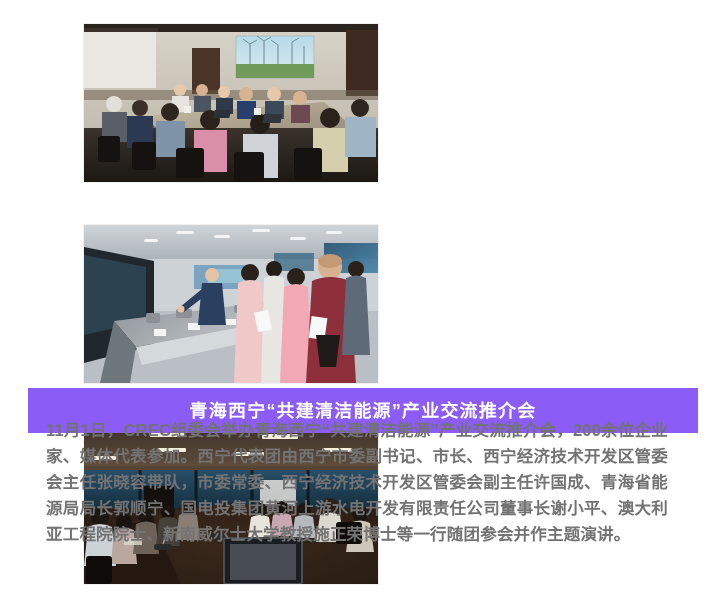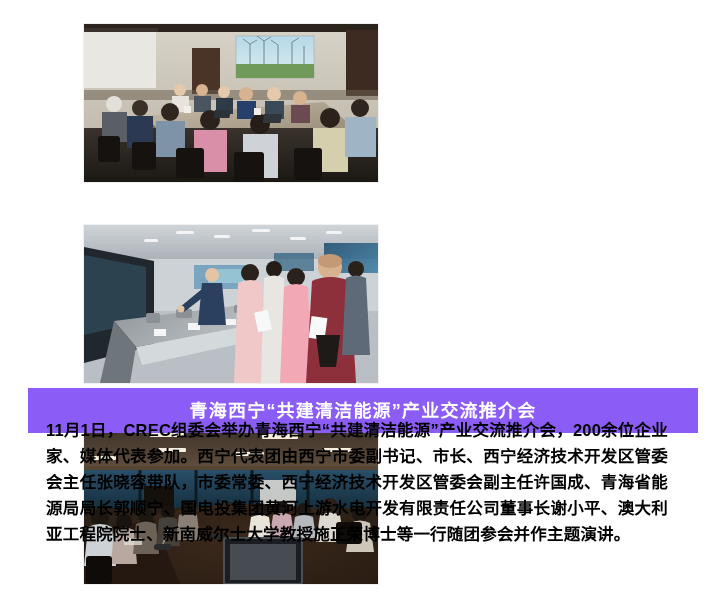--- a/index.html
+++ b/index.html
@@ -66,21 +66,21 @@
 
   
   .article {
     position: absolute;
     left: 46px;
     top: 417px;
     width: 622px;
   }
   .article-paragraph {
     margin: 0;
-    color: #000000;
+    color: #737373;
     font-size: 16.5px;
     font-weight: bold;
     line-height: 26px;
     text-align: justify;
     text-align-last: left;
     letter-spacing: 0.2px;
   }
 </style>
 </head>
 <body>

